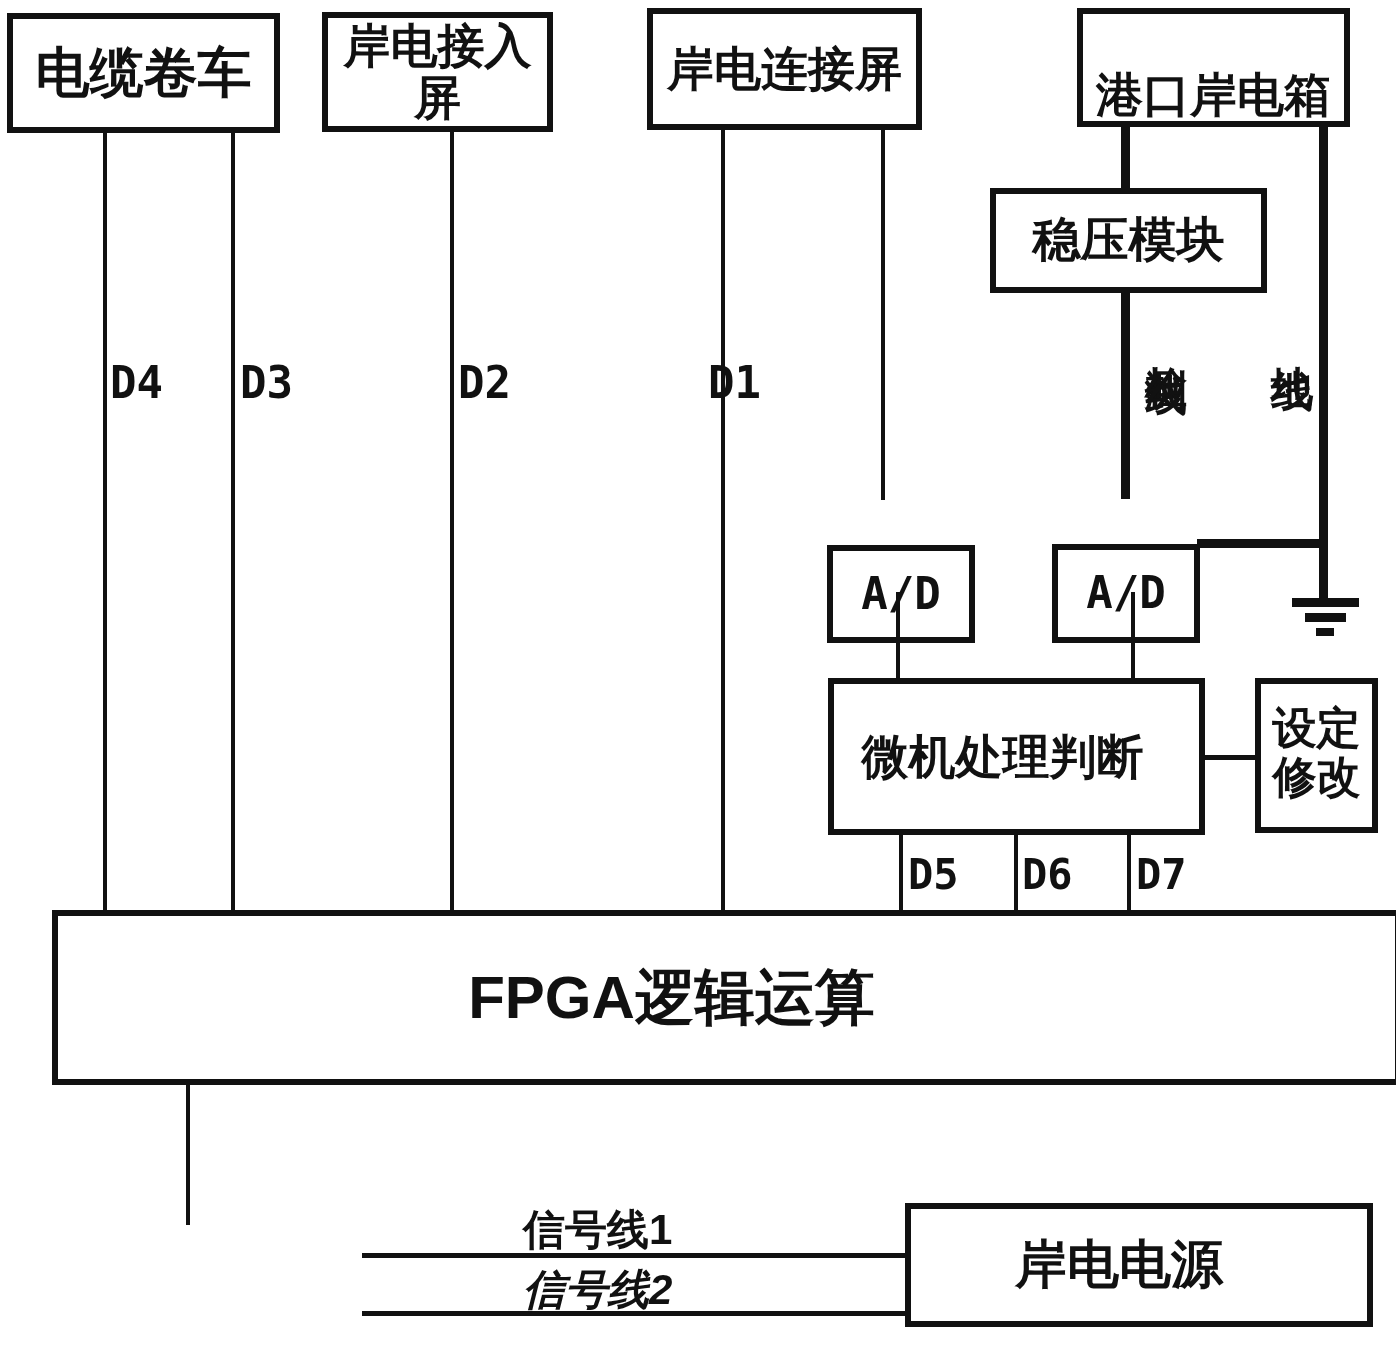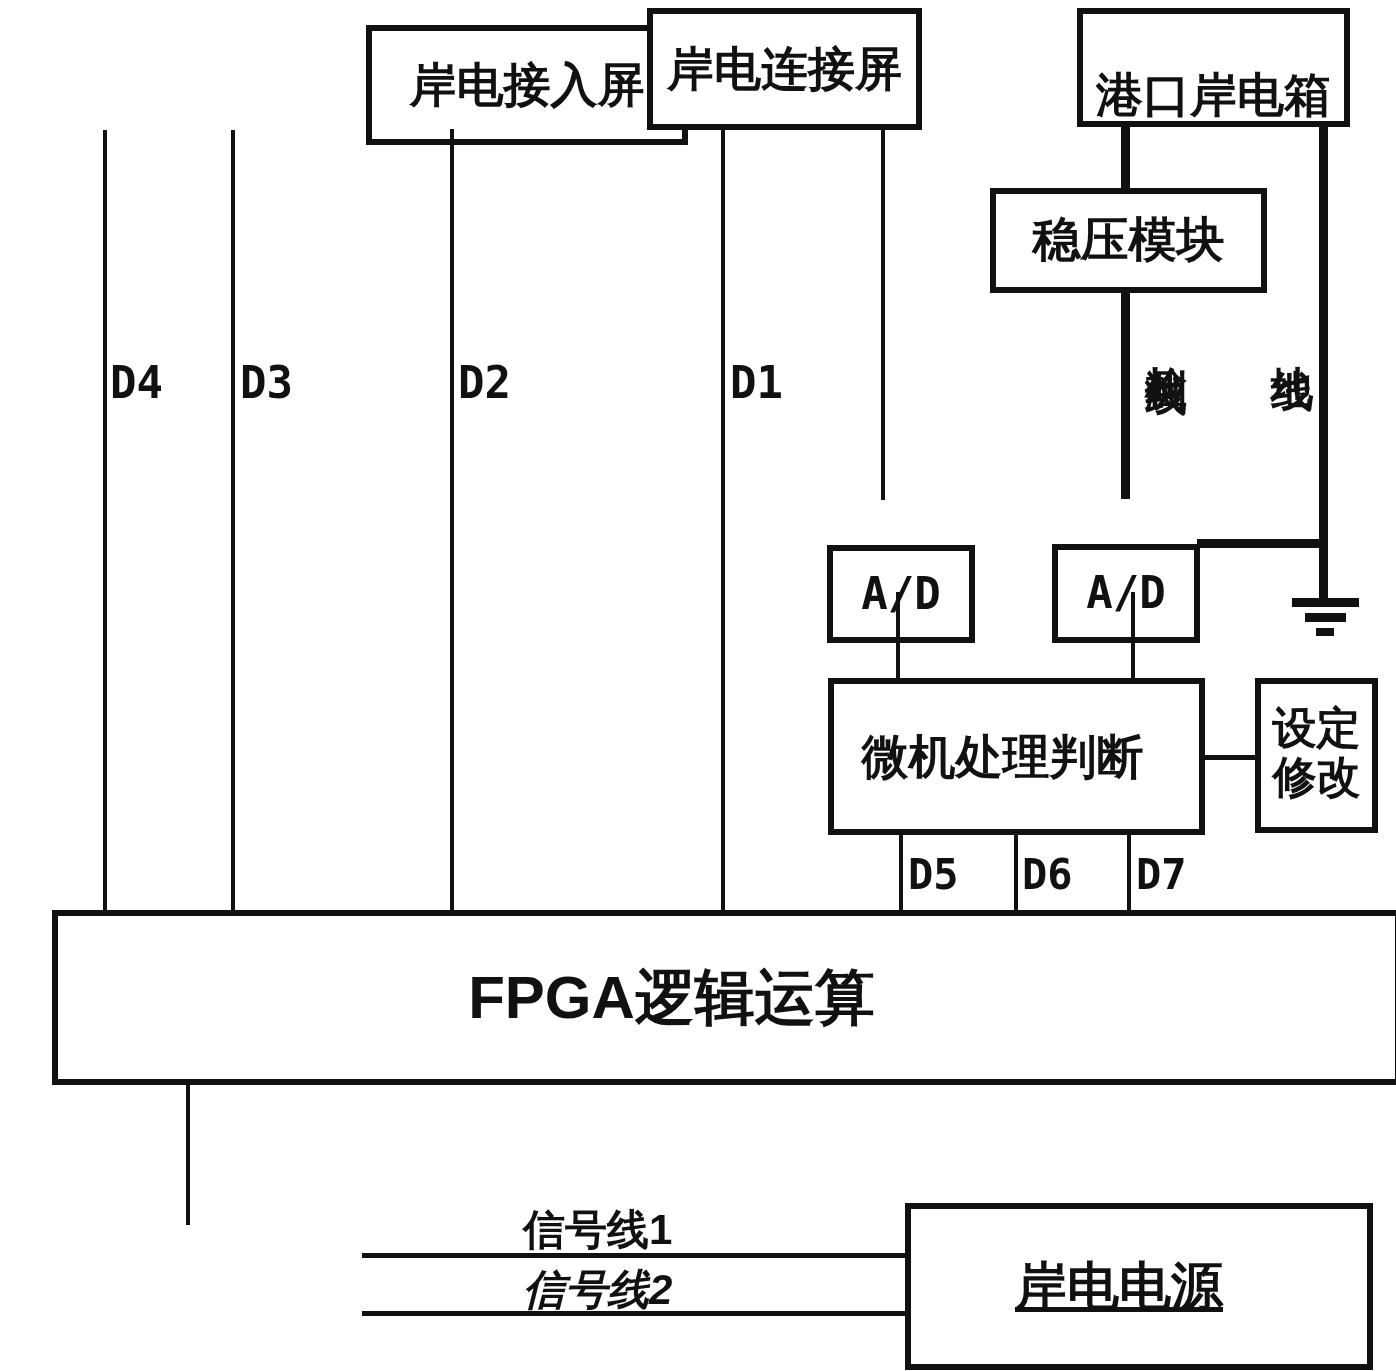--- a/index.html
+++ b/index.html
@@ -44,22 +44,25 @@
     letter-spacing:4px;
   }
   .adtext{font-family:"DejaVu Sans Mono", monospace;font-size:44px;margin-top:48px;}
   .prewrap{white-space:pre-line;}
 </style>
 </head>
 <body>
 
 <div id="stage">
 
+  <div class="box" style="left:7px;top:13px;width:273px;height:120px;font-size:54px;">
+    <span>电缆卷车</span>
+  </div>
 
-  <div class="box" style="left:322px;top:25px;width:322px;height:120px;font-size:47px;margin-left:44px;">
+  <div class="box" style="left:322px;top:12px;width:231px;height:120px;font-size:47px;">
     <span>岸电接入屏</span>
   </div>
 
   <div class="box" style="left:647px;top:8px;width:275px;height:122px;font-size:47px;align-items:center;">
     <span>岸电连接屏</span>
   </div>
 
   <div class="box" style="left:1077px;top:8px;width:273px;height:119px;font-size:47px;align-items:flex-end;">
     <span>港口岸电箱</span>
   </div>
@@ -83,21 +86,21 @@
   <div class="box" style="left:1255px;top:678px;width:123px;height:155px;font-size:44px;font-family:Liberation Mono, monospace;">
     <span class="prewrap">设定
 修改</span>
   </div>
 
   <div class="box" style="left:52px;top:910px;width:1349px;height:175px;font-size:60px;">
     <span style="transform:translateX(-55px);">FPGA逻辑运算</span>
   </div>
 
 
-  <div class="box" style="left:905px;top:1203px;width:468px;height:167px;font-size:52px;text-decoration:underline;">
+  <div class="box" style="left:905px;top:1203px;width:468px;height:124px;font-size:52px;">
     <span style="transform:translateX(-20px);">岸电电源</span>
   </div>
 
   <div class="vline" style="left:103px;top:130px;width:4px;height:783px;"></div>
   <div class="vline" style="left:231px;top:130px;width:4px;height:783px;"></div>
   <div class="vline" style="left:450px;top:129px;width:4px;height:784px;"></div>
   <div class="vline" style="left:721px;top:127px;width:4px;height:786px;"></div>
 
   <div class="vline" style="left:881px;top:127px;width:4px;height:373px;"></div>
 
@@ -126,21 +129,21 @@
   <div class="vline" style="left:1127px;top:832px;width:4px;height:81px;"></div>
 
   <div class="vline" style="left:186px;top:1082px;width:4px;height:143px;"></div>
 
   <div class="hline" style="left:362px;top:1253px;width:545px;height:5px;"></div>
   <div class="hline" style="left:362px;top:1311px;width:545px;height:5px;"></div>
 
   <div class="lbl dlbl" style="left:110px;top:357px;">D4</div>
   <div class="lbl dlbl" style="left:240px;top:357px;">D3</div>
   <div class="lbl dlbl" style="left:458px;top:357px;">D2</div>
-  <div class="lbl dlbl" style="left:730px;top:357px;">D1</div>
+  <div class="lbl dlbl" style="left:708px;top:357px;">D1</div>
 
   <div class="lbl dlbl" style="left:908px;top:850px;font-size:42px;">D5</div>
   <div class="lbl dlbl" style="left:1022px;top:850px;font-size:42px;">D6</div>
   <div class="lbl dlbl" style="left:1136px;top:850px;font-size:42px;">D7</div>
 
   <div class="lbl vertlbl" style="left:1138px;top:332px;">检测线</div>
   <div class="lbl vertlbl" style="left:1264px;top:332px;">地线</div>
 
   <div class="lbl" style="left:523px;top:1202px;font-size:42px;">信号线1</div>
   <div class="lbl" style="left:523px;top:1262px;font-size:42px;font-style:italic;">信号线2</div>

